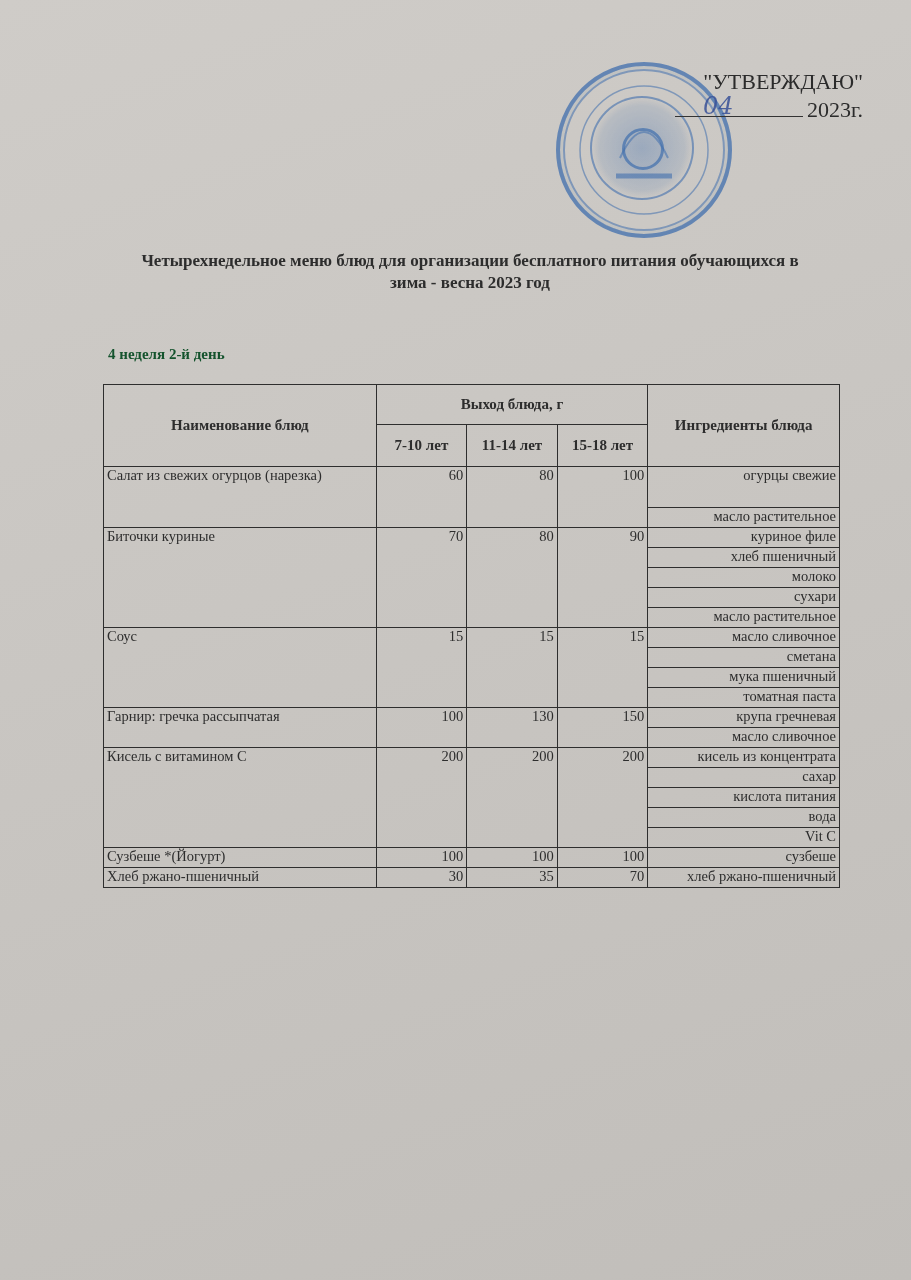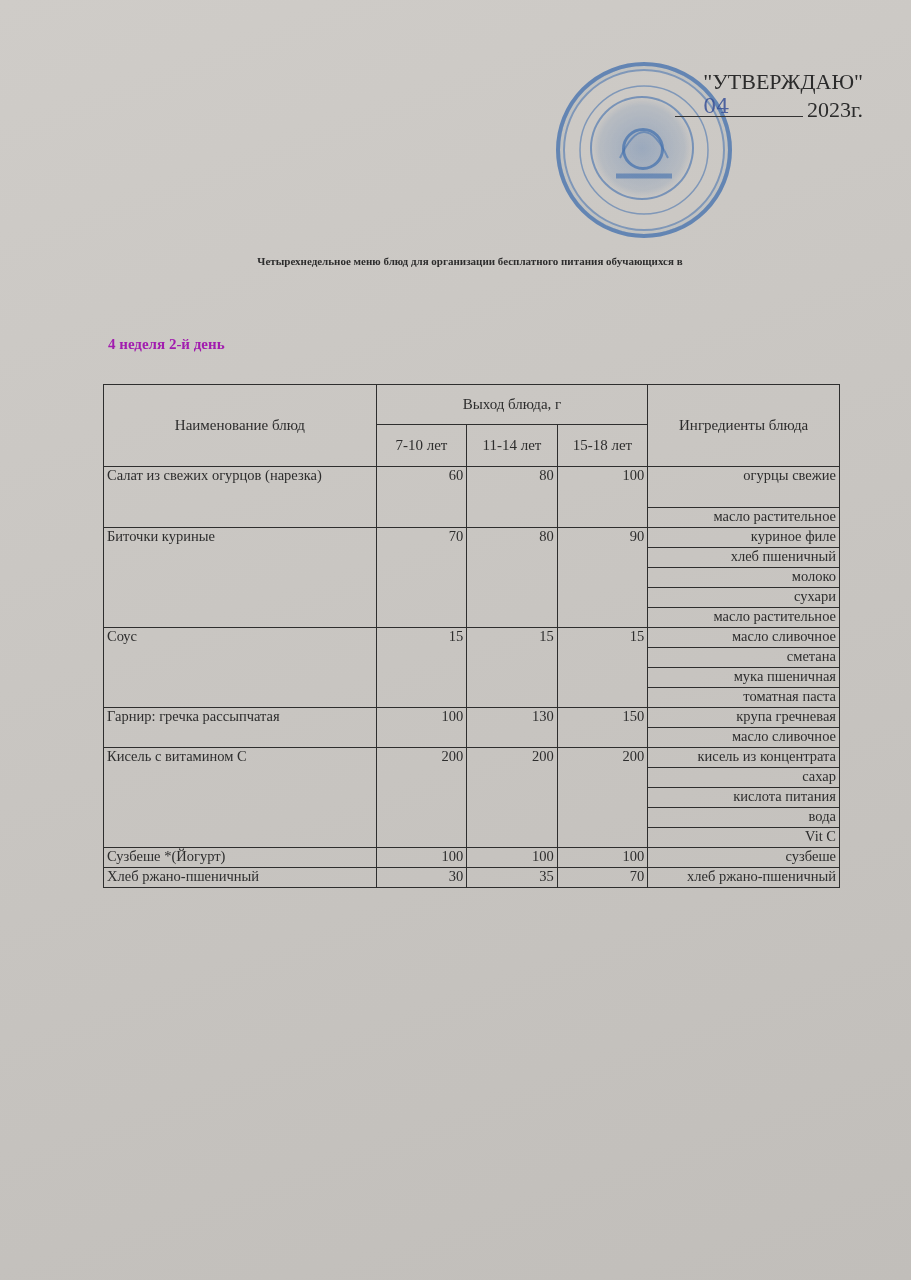--- a/index.html
+++ b/index.html
@@ -29,36 +29,36 @@
     border-radius: 50%; border: 3px solid rgba(40,95,170,0.7);
   }
   .stamp svg { position: absolute; left: 0; top: 0; }
   .approve {
     position: absolute; right: 48px; top: 68px; text-align: right;
     font-size: 22px; line-height: 28px; color: #2b2b2b;
   }
   .approve .sig-line { display: inline-block; border-bottom: 1px solid #333; width: 128px; height: 18px; position: relative; margin-right: 4px; }
   .approve .sig-day {
     position: absolute; left: 28px; top: -6px;
-    font-family: "DejaVu Serif", serif; font-size: 21px; color: rgba(55,80,150,0.85);
+    font-family: "DejaVu Serif", serif; font-style: italic; font-size: 24px; color: rgba(55,80,150,0.85);
   }
   .title {
     position: absolute; left: 100px; width: 740px; top: 250px; text-align: center;
-    font-weight: bold; font-size: 11px; line-height: 22px; color: #2d2d2d;
+    font-weight: bold; font-size: 17px; line-height: 22px; color: #2d2d2d;
   }
   .subtitle {
-    position: absolute; left: 108px; top: 336px;
-    font-weight: bold; font-size: 15px; color: #a21caf;
+    position: absolute; left: 108px; top: 346px;
+    font-weight: bold; font-size: 15px; color: #14532d;
   }
   table.menu {
     position: absolute; left: 103px; top: 384px; width: 737px;
     border-collapse: collapse; font-size: 14.5px; color: #2d2d2d;
   }
   table.menu td, table.menu th { border: 1.5px solid #2e2e2e; padding: 0 3px; vertical-align: top; }
-  table.menu th { font-weight: normal; text-align: center; vertical-align: middle; font-size: 15px; }
+  table.menu th { font-weight: bold; text-align: center; vertical-align: middle; font-size: 15px; }
   .h-top { height: 40px; }
   .h-sub { height: 42px; }
   .dish { width: 267px; }
   .num { text-align: right; width: 84px; }
   .ing { width: 185px; white-space: nowrap; text-align: right; }
   tr.r { height: 20px; }
 </style>
 </head>
 <body>
 
@@ -74,20 +74,21 @@
 
 <div class="approve">
   <div>"УТВЕРЖДАЮ"</div>
   <div>
     <span class="sig-line"><span class="sig-day">04</span></span><span>2023г.</span>
   </div>
 </div>
 
 <div class="title">
   <div>Четырехнедельное меню блюд для организации бесплатного питания обучающихся в</div>
+  <div>зима - весна 2023 год</div>
 </div>
 
 <div class="subtitle">4 неделя 2-й день</div>
 
 <table class="menu">
   <thead>
     <tr class="h-top">
       <th class="dish" rowspan="2">Наименование блюд</th>
       <th colspan="3">Выход блюда, г</th>
       <th class="ing" rowspan="2">Ингредиенты блюда</th>
@@ -132,21 +133,21 @@
         <td class="dish" rowspan="4">Соус</td>
         <td class="num" rowspan="4">15</td>
         <td class="num" rowspan="4">15</td>
         <td class="num" rowspan="4">15</td>
         <td class="ing">масло сливочное</td>
       </tr>
       <tr class="r">
         <td class="ing">сметана</td>
       </tr>
       <tr class="r">
-        <td class="ing">мука пшеничная</td>
+        <td class="ing">мука пшеничный</td>
       </tr>
       <tr class="r">
         <td class="ing">томатная паста</td>
       </tr>
       <tr class="r">
         <td class="dish" rowspan="2">Гарнир: гречка рассыпчатая</td>
         <td class="num" rowspan="2">100</td>
         <td class="num" rowspan="2">130</td>
         <td class="num" rowspan="2">150</td>
         <td class="ing">крупа гречневая</td>

